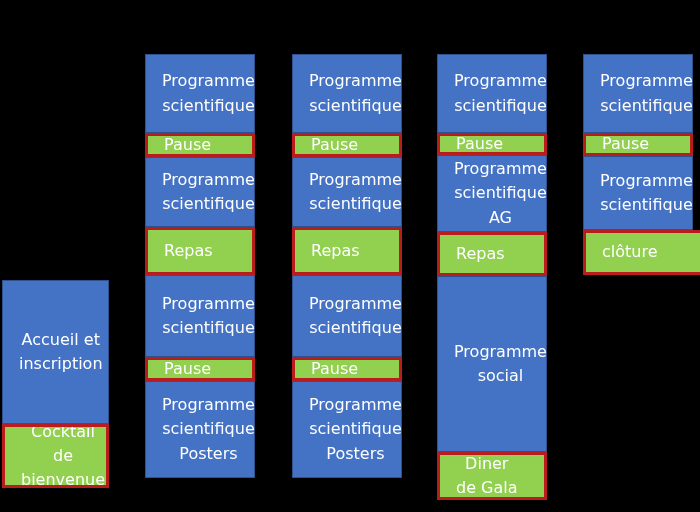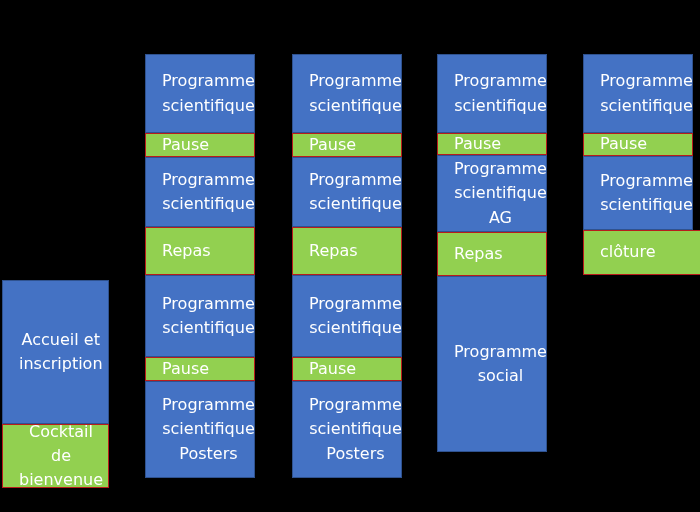--- a/index.html
+++ b/index.html
@@ -38,21 +38,21 @@
     line-height: 1.52;
     padding: 1px 16px;
     overflow: hidden;
   }
   .block-blue {
     background: #4472C4;
     border: 1px solid #2F528F;
   }
   .block-green {
     background: #92D050;
-    border: 1px solid #b91c1c;
+    border: 3px solid #b91c1c;
   }
   .block-label {
     display: block;
     white-space: pre-line;
   }
 </style>
 </head>
 <body>
 
 <div class="schedule-canvas" id="canvas">
@@ -135,20 +135,24 @@
 scientifique
 AG</span>
       </div>
       <div class="block block-green" style="left: 0px; top: 178px; width: 110px; height: 44px; background: rgb(146, 208, 80);">
         <span class="block-label">Repas</span>
       </div>
       <div class="block block-blue" style="left: 0px; top: 222px; width: 110px; height: 176px; background: rgb(68, 114, 196);">
         <span class="block-label">Programme
 social</span>
       </div>
+      <div class="block block-green" style="left: 0px; top: 398px; width: 110px; height: 48px; background: rgb(146, 208, 80);">
+        <span class="block-label">Diner
+de Gala</span>
+      </div>
     </div>
     <div class="day-column" style="left: 583px; top: 54px; width: 110px; height: 221px;">
       <div class="block block-blue" style="left: 0px; top: 0px; width: 110px; height: 79px; background: rgb(68, 114, 196);">
         <span class="block-label">Programme
 scientifique</span>
       </div>
       <div class="block block-green" style="left: 0px; top: 79px; width: 110px; height: 23px; background: rgb(146, 208, 80);">
         <span class="block-label">Pause</span>
       </div>
       <div class="block block-blue" style="left: 0px; top: 102px; width: 110px; height: 74px; background: rgb(68, 114, 196);">

